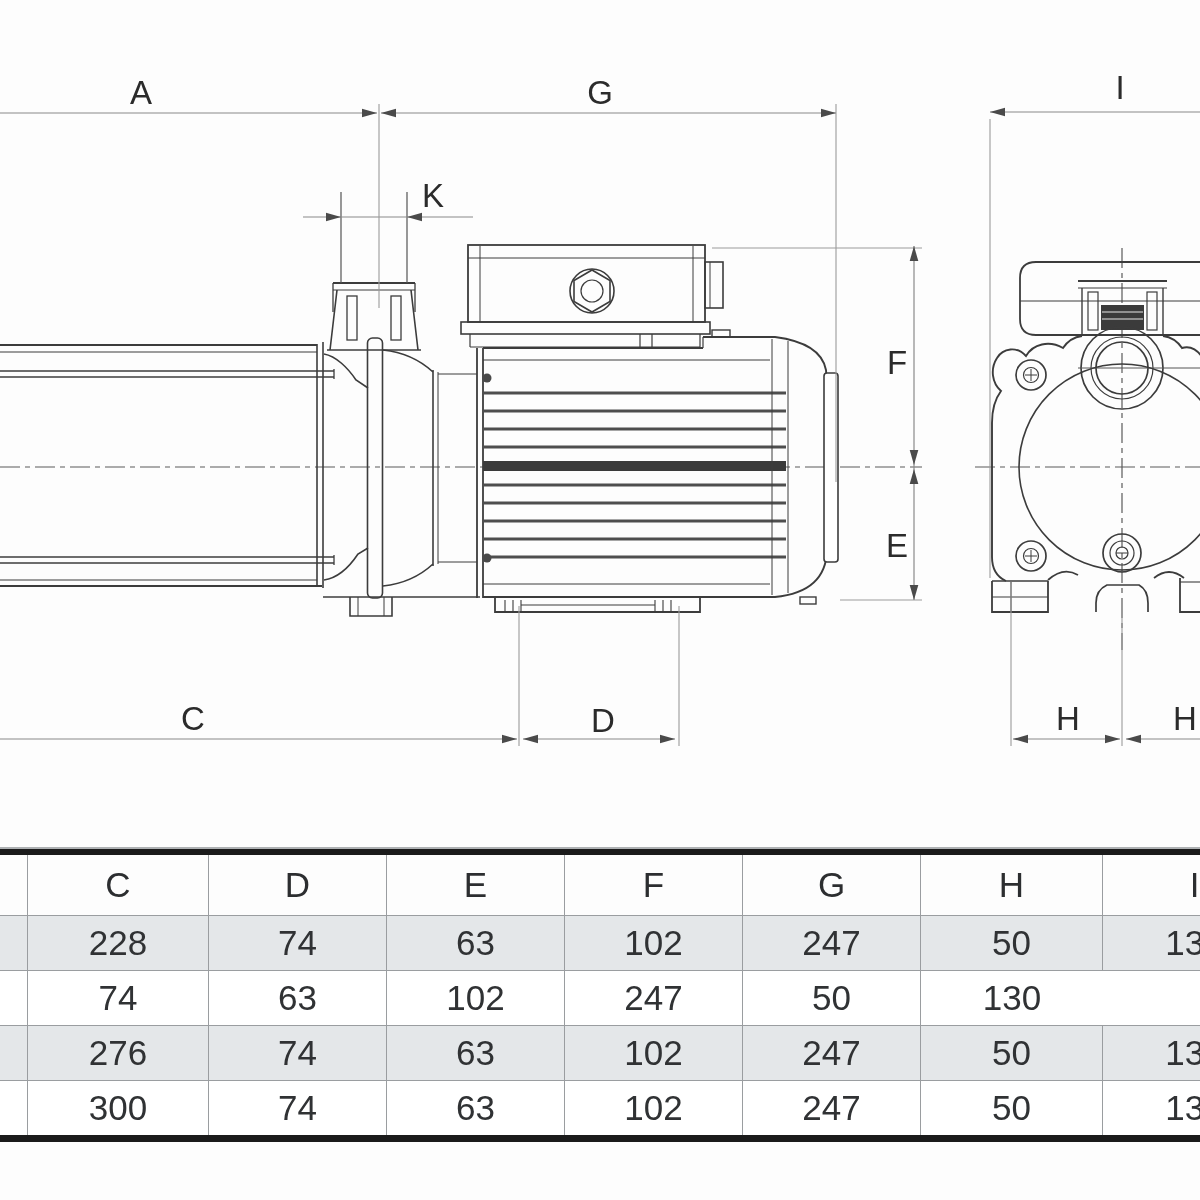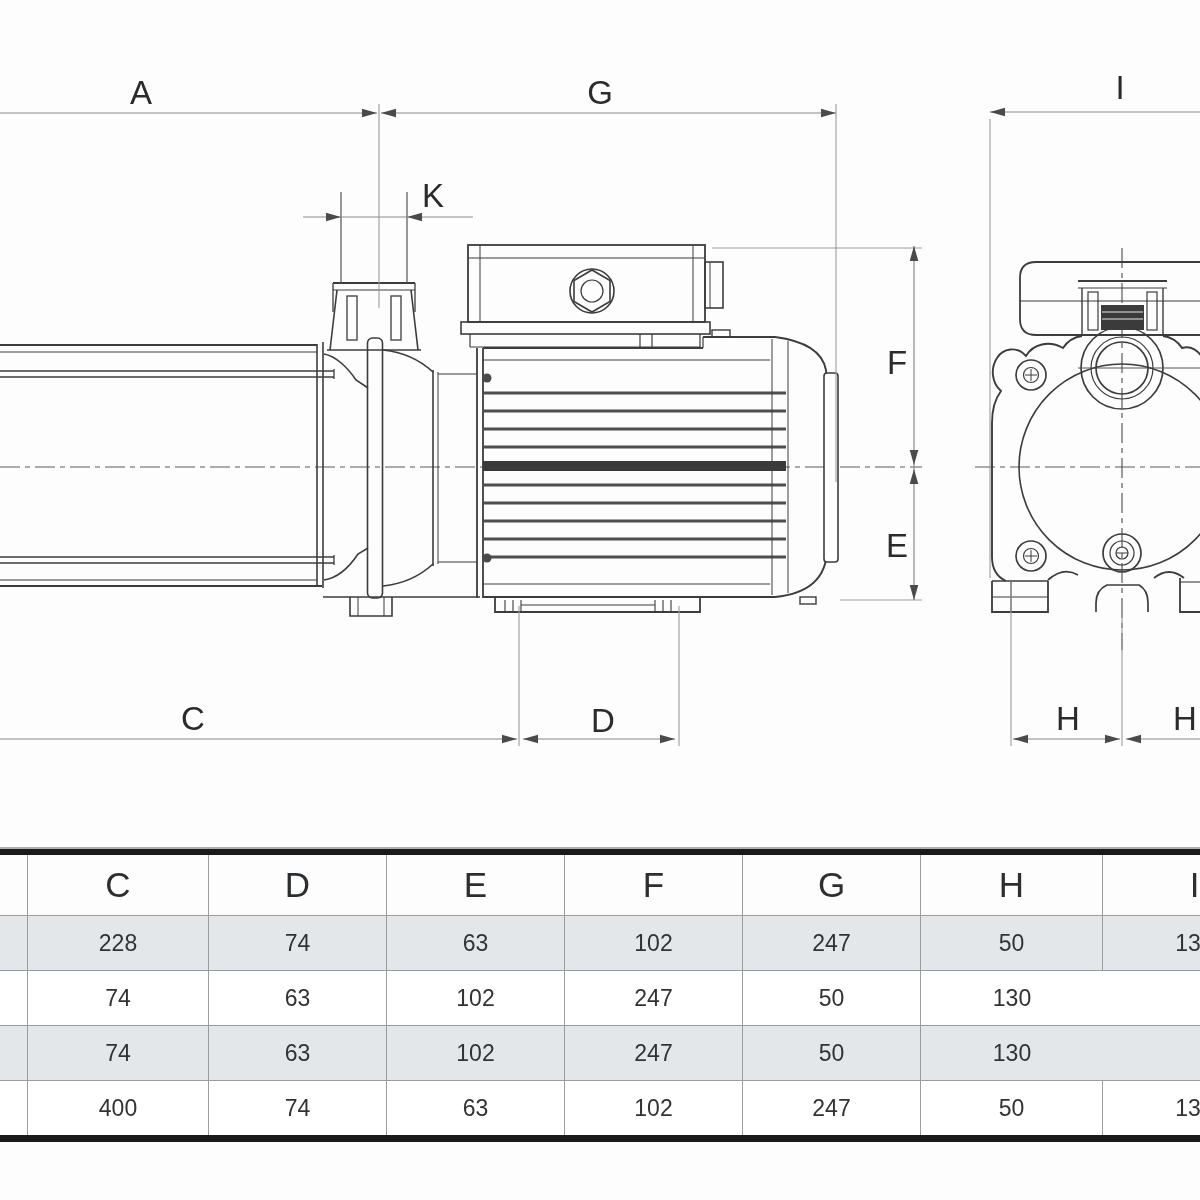--- a/index.html
+++ b/index.html
@@ -17,21 +17,21 @@
     width:1286px;
     border-top:2px solid #aeb1b3;
     box-sizing:content-box;
   }
   .tbl-inner{border-top:6px solid #1b1b1b;border-bottom:7px solid #1b1b1b;}
   .trow{display:grid;grid-template-columns:28px 181px 178px 178px 178px 178px 182px 183px;}
   .trow + .trow{border-top:1px solid #9a9da0;}
   .tcell{
     display:flex;align-items:center;justify-content:center;
     border-right:1px solid #9a9da0;
-    font-size:23px;font-weight:500;color:#303234;
+    font-size:35px;font-weight:500;color:#303234;
     box-sizing:border-box;overflow:hidden;
   }
   .tcell:last-child{border-right:none;}
   .thead .tcell{height:60px;font-size:35px;font-weight:500;color:#2c2e30;}
   .tdata .tcell{height:54px;}
   .row-alt{background:#e4e7e9;}
   .row-plain{background:#ffffff;}
 </style>
 </head>
 <body>
@@ -271,30 +271,31 @@
           <div class="tcell"></div>
           <div class="tcell">74</div>
           <div class="tcell">63</div>
           <div class="tcell">102</div>
           <div class="tcell">247</div>
           <div class="tcell">50</div>
           <div class="tcell">130</div>
         </div>
         <div class="trow tdata row-alt">
           <div class="tcell"></div>
+          <div class="tcell">276</div>
           <div class="tcell">74</div>
           <div class="tcell">63</div>
           <div class="tcell">102</div>
           <div class="tcell">247</div>
           <div class="tcell">50</div>
           <div class="tcell">130</div>
         </div>
         <div class="trow tdata row-plain">
           <div class="tcell"></div>
-          <div class="tcell">400</div>
+          <div class="tcell">300</div>
           <div class="tcell">74</div>
           <div class="tcell">63</div>
           <div class="tcell">102</div>
           <div class="tcell">247</div>
           <div class="tcell">50</div>
           <div class="tcell">130</div>
         </div>
       </div>
     </div>
   </div>

